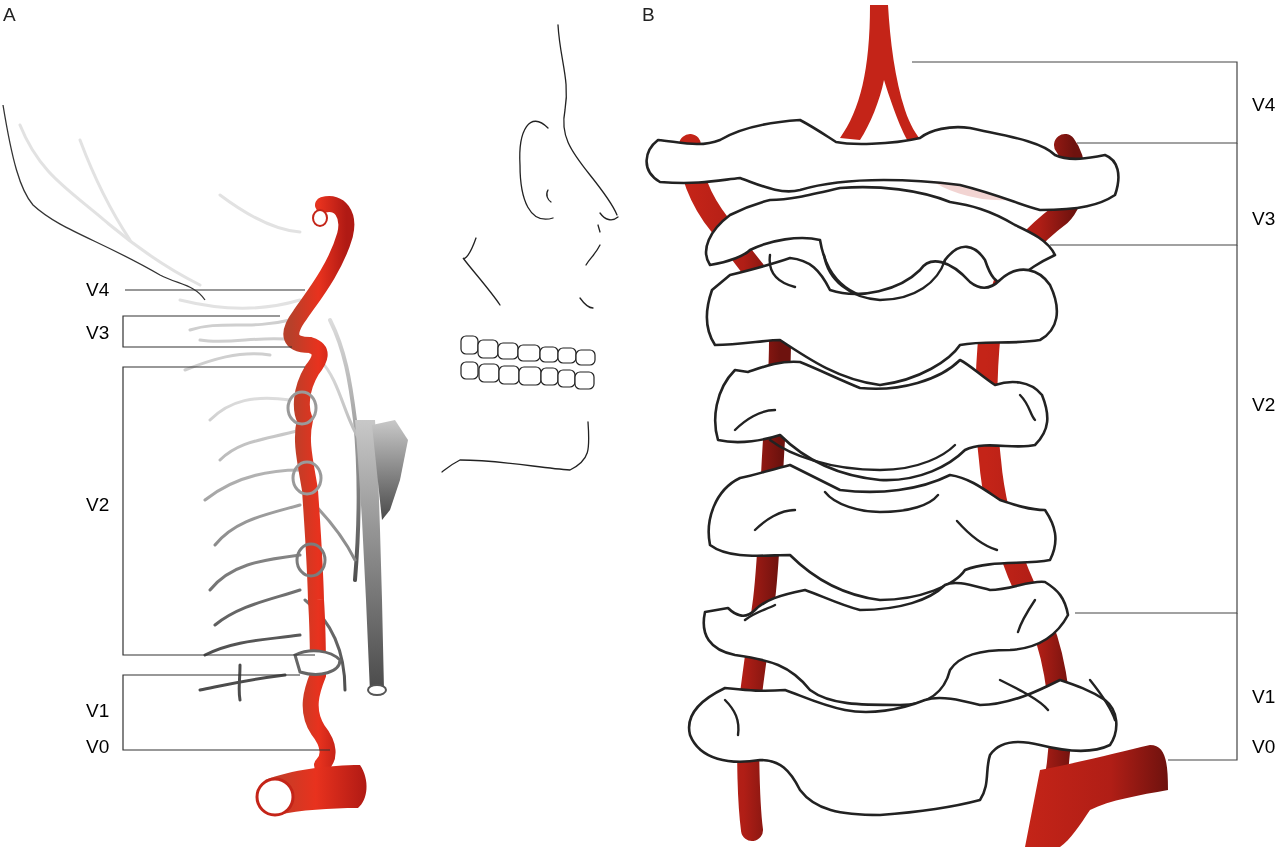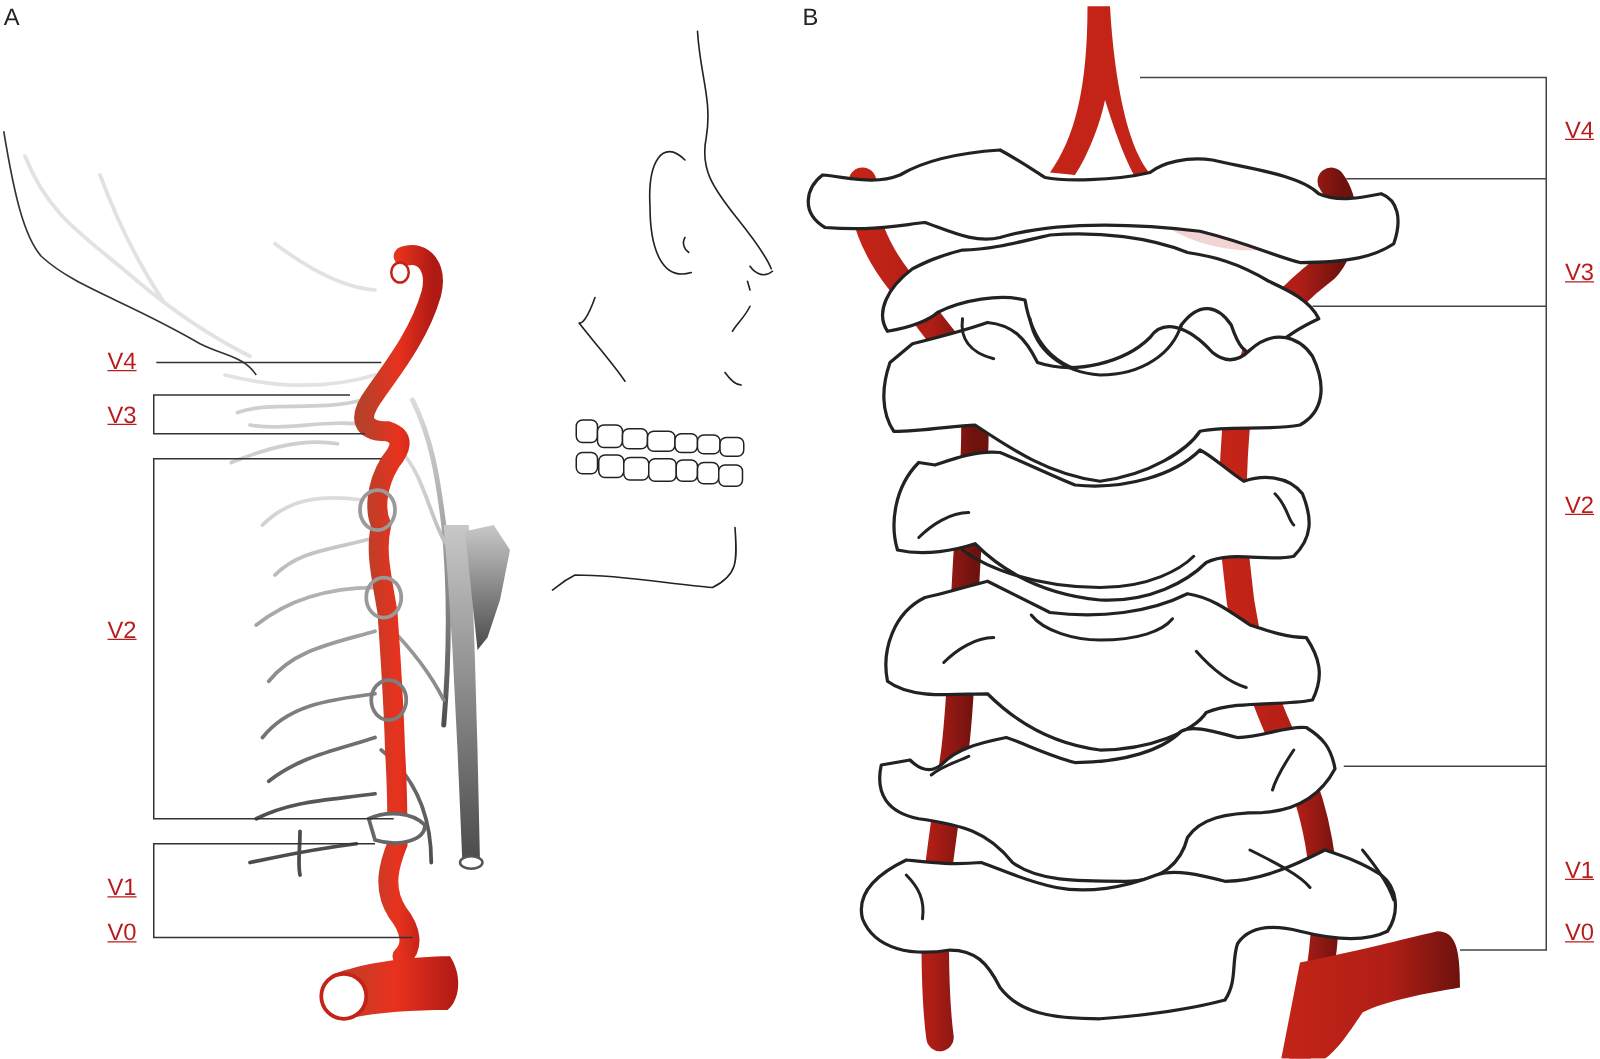--- a/index.html
+++ b/index.html
@@ -1,19 +1,19 @@
 <!DOCTYPE html>
 <html><head>
 <meta charset="utf-8">
 <style>
   html, body { margin: 0; padding: 0; background: #ffffff; }
   body { width: 1280px; height: 847px; position: relative; overflow: hidden;
          font-family: "Liberation Sans", "DejaVu Sans", sans-serif; }
   .panel-letter { position: absolute; font-size: 19px; color: #222; line-height: 1; }
-  .seg-label { position: absolute; font-size: 19px; color: #b91c1c; line-height: 1; text-decoration: underline; }
+  .seg-label { position: absolute; font-size: 19px; color: #000000; line-height: 1; }
   svg { position: absolute; left: 0; top: 0; }
 </style>
 </head>
 <body>
 
 <div class="panel-letter" style="left:3px;top:5px;">A</div>
 <div class="panel-letter" style="left:642px;top:5px;">B</div>
 
 <div class="seg-label" style="left:86px;top:280px;">V4</div>
 <div class="seg-label" style="left:86px;top:323px;">V3</div>

